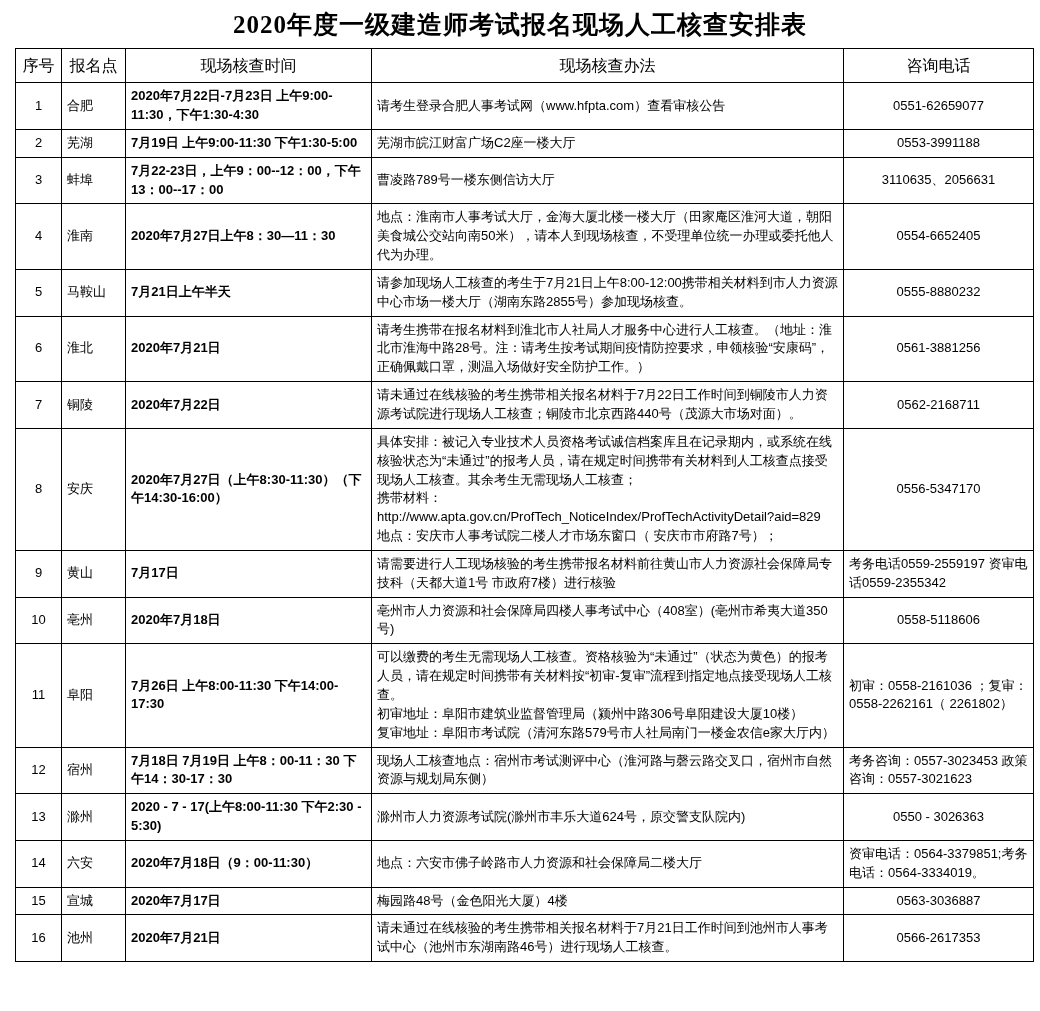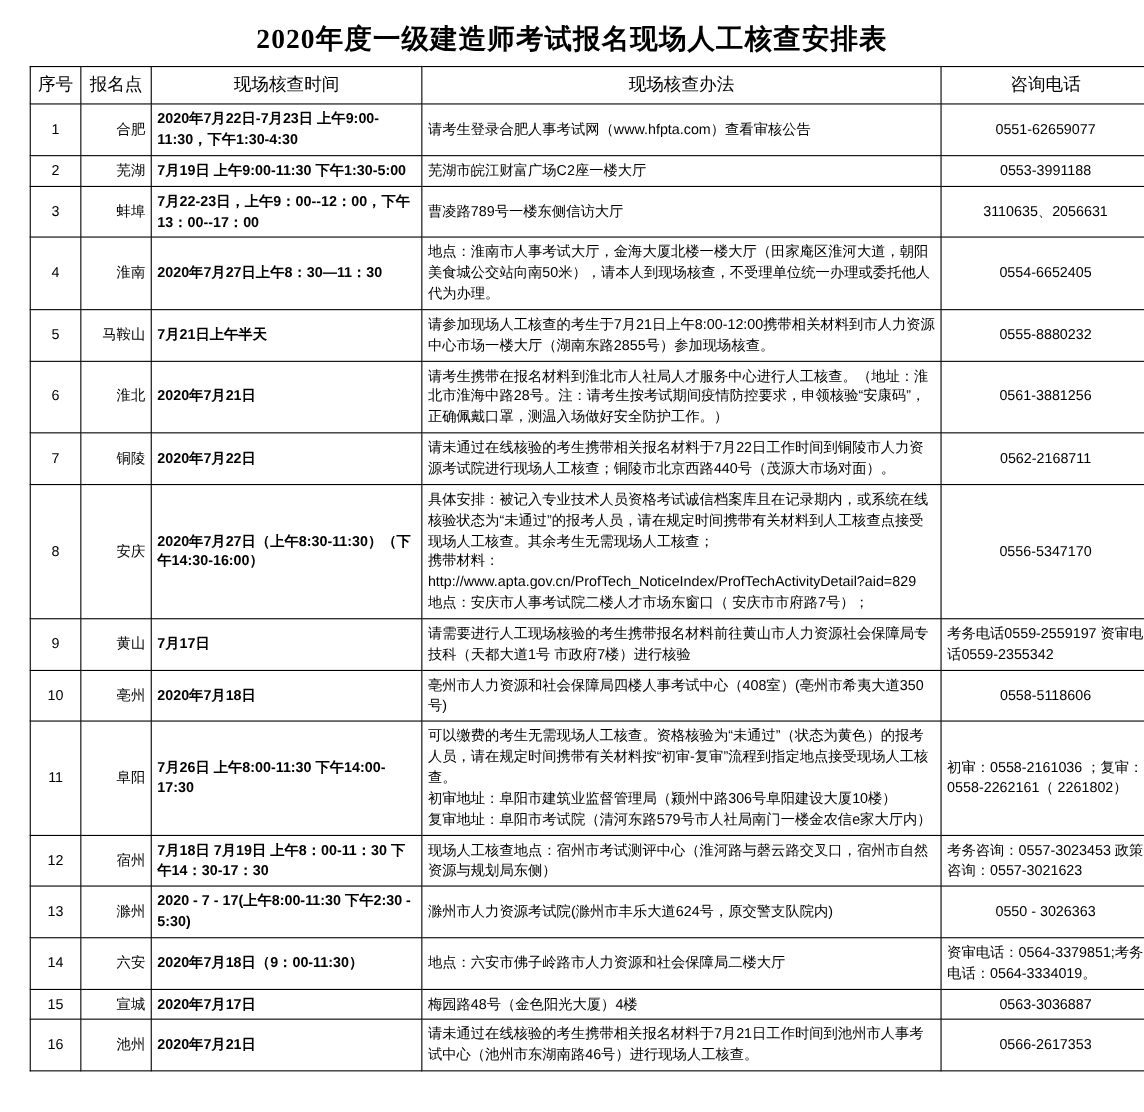--- a/index.html
+++ b/index.html
@@ -8,21 +8,21 @@
     background: #ffffff;
   }
   body {
     width: 1040px;
     font-family: "Liberation Sans", sans-serif;
     color: #000000;
   }
   #page {
     width: 1040px;
     box-sizing: border-box;
-    padding: 16px;
+    padding: 4px;
   }
   .doc-title {
     text-align: center;
     font-family: "Liberation Serif", serif;
     font-weight: bold;
     font-size: 25px;
     letter-spacing: 1px;
     padding: 6px 0 8px 0;
     line-height: 1.2;
   }
@@ -47,21 +47,21 @@
     font-size: 16px;
     padding: 5px 4px;
   }
   col.c-idx { width: 46px; }
   col.c-site { width: 64px; }
   col.c-time { width: 246px; }
   col.c-method { width: 472px; }
   col.c-phone { width: 190px; }
 
   td.idx { text-align: center; }
-  td.site { text-align: right; margin-top: 12px; }
+  td.site { text-align: left; margin-top: 12px; }
   td.time { text-align: left; font-weight: bold; }
   td.method { text-align: left; }
   td.phone { text-align: center; }
   td.phone.left { text-align: left; }
   .break-all { word-break: break-all; }
 </style>
 </head>
 <body>
 
 <div id="page">

